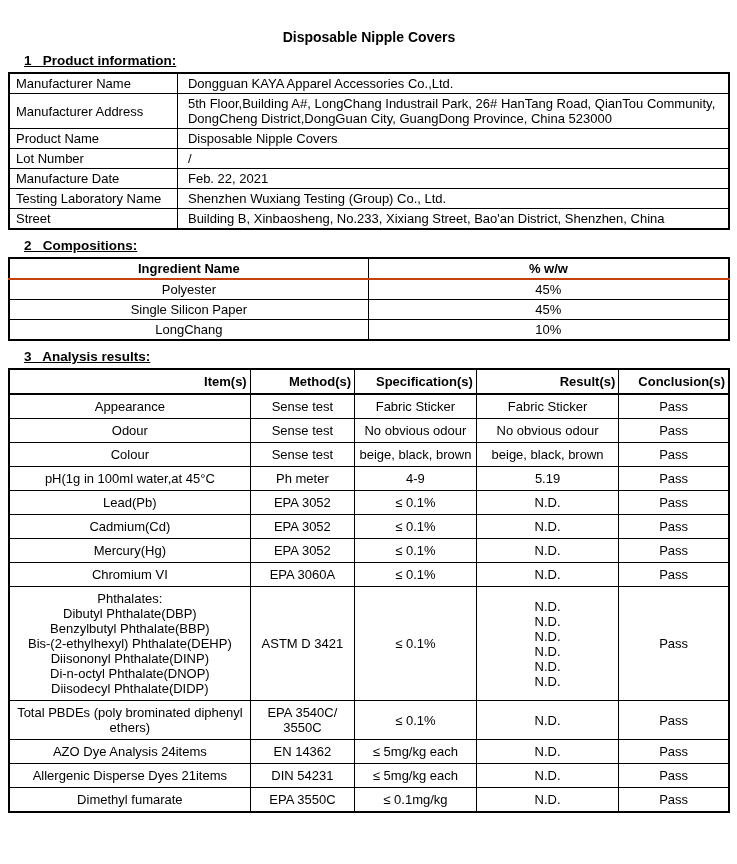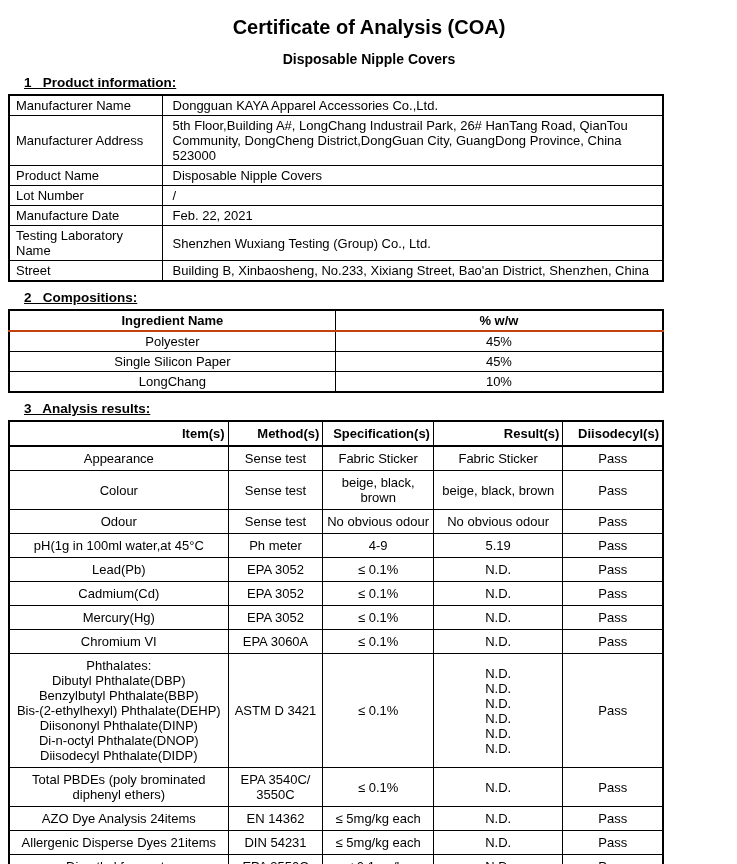--- a/index.html
+++ b/index.html
@@ -33,21 +33,21 @@
   }
   .section-heading {
     font-size: 13.5px;
     font-weight: bold;
     text-decoration: underline;
     white-space: pre;
     margin: 8px 0 3px 16px;
     line-height: 16px;
   }
   table {
-    width: 656px;
+    width: 722px;
     border-collapse: collapse;
     table-layout: fixed;
     border: 2px solid #000;
     font-size: 13px;
   }
   td, th {
     border: 1px solid #000;
     vertical-align: middle;
     white-space: pre-line;
     overflow: hidden;
@@ -62,21 +62,20 @@
   .comp-table thead th { font-weight: bold; border-bottom: 2px solid #c2410c; }
   
   .analysis-table th, .analysis-table td { text-align: center; padding: 4px 3px; }
   .analysis-table thead th { font-weight: bold; border-bottom: 2px solid #000; text-align: right; }
 </style>
 </head>
 <body>
 
 <div class="page">
 
-  <div class="doc-title">Certificate of Analysis (COA)</div>
   <div class="doc-subtitle">Disposable Nipple Covers</div>
 
   <div>
     <div class="section-heading">1   Product information:</div>
     <table class="product-table">
       <colgroup>
         <col style="width:23.4%">
         <col style="width:76.6%">
       </colgroup>
       <tbody>
@@ -151,43 +150,43 @@
         <col style="width:16.9%">
         <col style="width:19.8%">
         <col style="width:15.3%">
       </colgroup>
       <thead>
         <tr>
           <th>Item(s)</th>
           <th>Method(s)</th>
           <th>Specification(s)</th>
           <th>Result(s)</th>
-          <th>Diisodecyl(s)</th>
+          <th>Conclusion(s)</th>
         </tr>
       </thead>
       <tbody>
           <tr>
             <td class="item-cell">Appearance</td>
             <td class="method-cell">Sense test</td>
             <td class="spec-cell">Fabric Sticker</td>
             <td class="result-cell">Fabric Sticker</td>
             <td class="conclusion-cell">Pass</td>
           </tr>
           <tr>
+            <td class="item-cell">Odour</td>
+            <td class="method-cell">Sense test</td>
+            <td class="spec-cell">No obvious odour</td>
+            <td class="result-cell">No obvious odour</td>
+            <td class="conclusion-cell">Pass</td>
+          </tr>
+          <tr>
             <td class="item-cell">Colour</td>
             <td class="method-cell">Sense test</td>
             <td class="spec-cell">beige, black, brown</td>
             <td class="result-cell">beige, black, brown</td>
-            <td class="conclusion-cell">Pass</td>
-          </tr>
-          <tr>
-            <td class="item-cell">Odour</td>
-            <td class="method-cell">Sense test</td>
-            <td class="spec-cell">No obvious odour</td>
-            <td class="result-cell">No obvious odour</td>
             <td class="conclusion-cell">Pass</td>
           </tr>
           <tr>
             <td class="item-cell">pH(1g in 100ml water,at 45°C</td>
             <td class="method-cell">Ph meter</td>
             <td class="spec-cell">4-9</td>
             <td class="result-cell">5.19</td>
             <td class="conclusion-cell">Pass</td>
           </tr>
           <tr>

